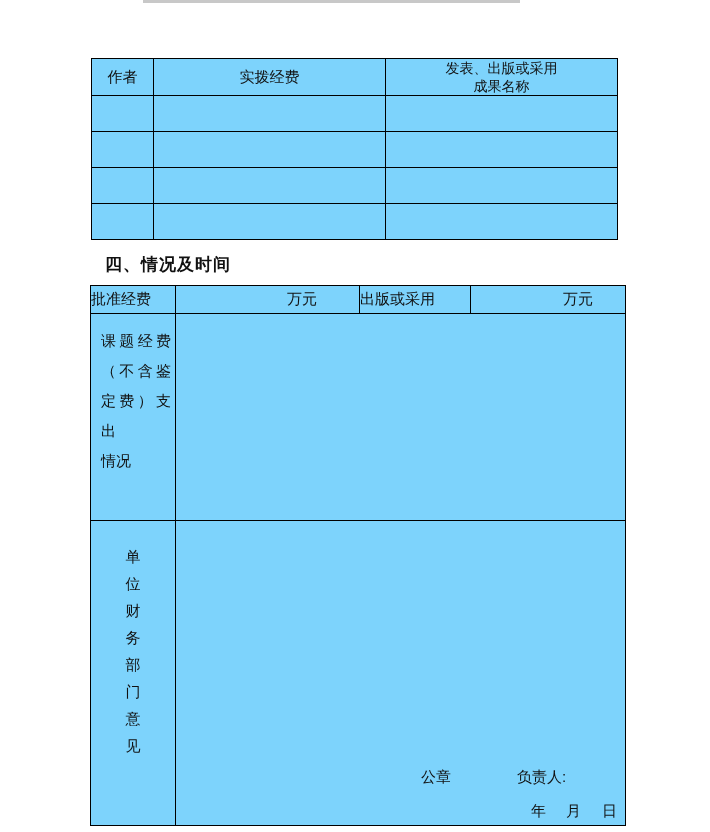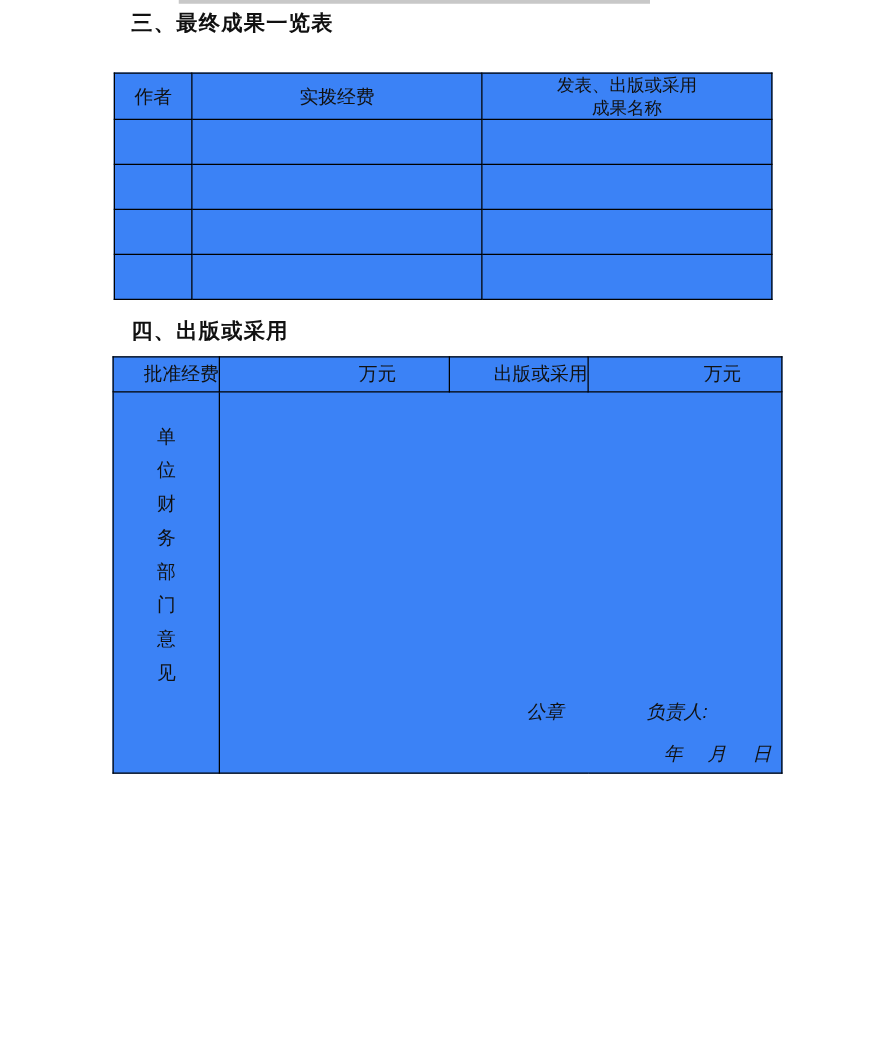--- a/index.html
+++ b/index.html
@@ -27,81 +27,80 @@
     letter-spacing: 1px;
     white-space: nowrap;
   }
   .h-results { left: 105px; top: 9px; }
   .h-budget  { left: 105px; top: 255px; }
 
   table {
     position: absolute;
     border-collapse: collapse;
     table-layout: fixed;
-    background: #3b82f6;
+    background: #7dd3fc;
   }
   td {
     border: 1px solid #000000;
     font-size: 15px;
     color: #111111;
     vertical-align: middle;
     padding: 0;
   }
 
   
   .t-results { left: 91px; top: 58px; width: 526px; }
   .t-results .hrow td { height: 33px; text-align: center; }
   .t-results .drow td { height: 36px; }
   .pub-line { font-size: 14px; line-height: 18px; text-align: center; }
 
   
   .t-budget { left: 90px; top: 285px; width: 535px; }
   .t-budget .r1 td { height: 28px; }
-  .label-center { text-align: right; }
+  .label-center { text-align: left; }
   .unit-cell-1 { text-align: right; padding-right: 42px; }
   .unit-cell-2 { text-align: right; padding-right: 32px; }
 
   .expense-row td { height: 207px; }
   .expense-label-cell {
     vertical-align: top;
     padding: 12px 4px 0 10px;
     line-height: 30px;
     font-size: 15px;
   }
   .jline { text-align: justify; text-align-last: justify; }
 
   .opinion-row td { height: 305px; }
   .opinion-label-cell {
     vertical-align: top;
     text-align: center;
     padding-top: 22px;
   }
   .vchar { height: 27px; line-height: 27px; font-size: 15px; }
 
-  .sig-cell { position: relative; font-style: italic; }
+  .sig-cell { position: relative; }
   .sig {
     position: absolute;
     font-size: 15px;
     line-height: 15px;
     white-space: nowrap;
   }
   .sig-seal        { left: 245px; top: 248px; }
   .sig-responsible { left: 341px; top: 248px; text-align: right; }
   .sig-year  { left: 355px; top: 282px; }
   .sig-month { left: 390px; top: 282px; }
   .sig-day   { left: 426px; top: 282px; }
 </style>
 </head>
 <body>
 
 <div class="page">
 
   <div class="top-artifact"></div>
 
-  <div class="sec-heading h-results">三、最终成果一览表</div>
 
   <table class="t-results">
     <colgroup>
       <col style="width:62px">
       <col style="width:232px">
       <col style="width:232px">
     </colgroup>
     <tbody>
         <tr class="hrow">
       <td>
@@ -131,21 +130,21 @@
       <td></td>
     </tr>
     <tr class="drow">
       <td></td>
       <td></td>
       <td></td>
     </tr>
   </tbody>
     </table>
 
-  <div class="sec-heading h-budget">四、出版或采用</div>
+  <div class="sec-heading h-budget">四、情况及时间</div>
 
   <table class="t-budget">
     <colgroup>
       <col style="width:85px">
       <col style="width:184px">
       <col style="width:111px">
       <col style="width:155px">
     </colgroup>
     <tbody>
         <tr class="r1">
@@ -154,20 +153,29 @@
       </td>
       <td class="unit-cell-1">
         <span>万元</span>
       </td>
       <td class="label-center">
         <span>出版或采用</span>
       </td>
       <td class="unit-cell-2">
         <span>万元</span>
       </td>
+    </tr>
+    <tr class="expense-row">
+      <td class="expense-label-cell">
+        <div class="jline">课题经费</div>
+        <div class="jline">（不含鉴</div>
+        <div class="jline">定费）支出</div>
+        <div>情况</div>
+      </td>
+      <td colspan="3"></td>
     </tr>
     <tr class="opinion-row">
       <td class="opinion-label-cell">
         <div class="vchar">单</div>
         <div class="vchar">位</div>
         <div class="vchar">财</div>
         <div class="vchar">务</div>
         <div class="vchar">部</div>
         <div class="vchar">门</div>
         <div class="vchar">意</div>

